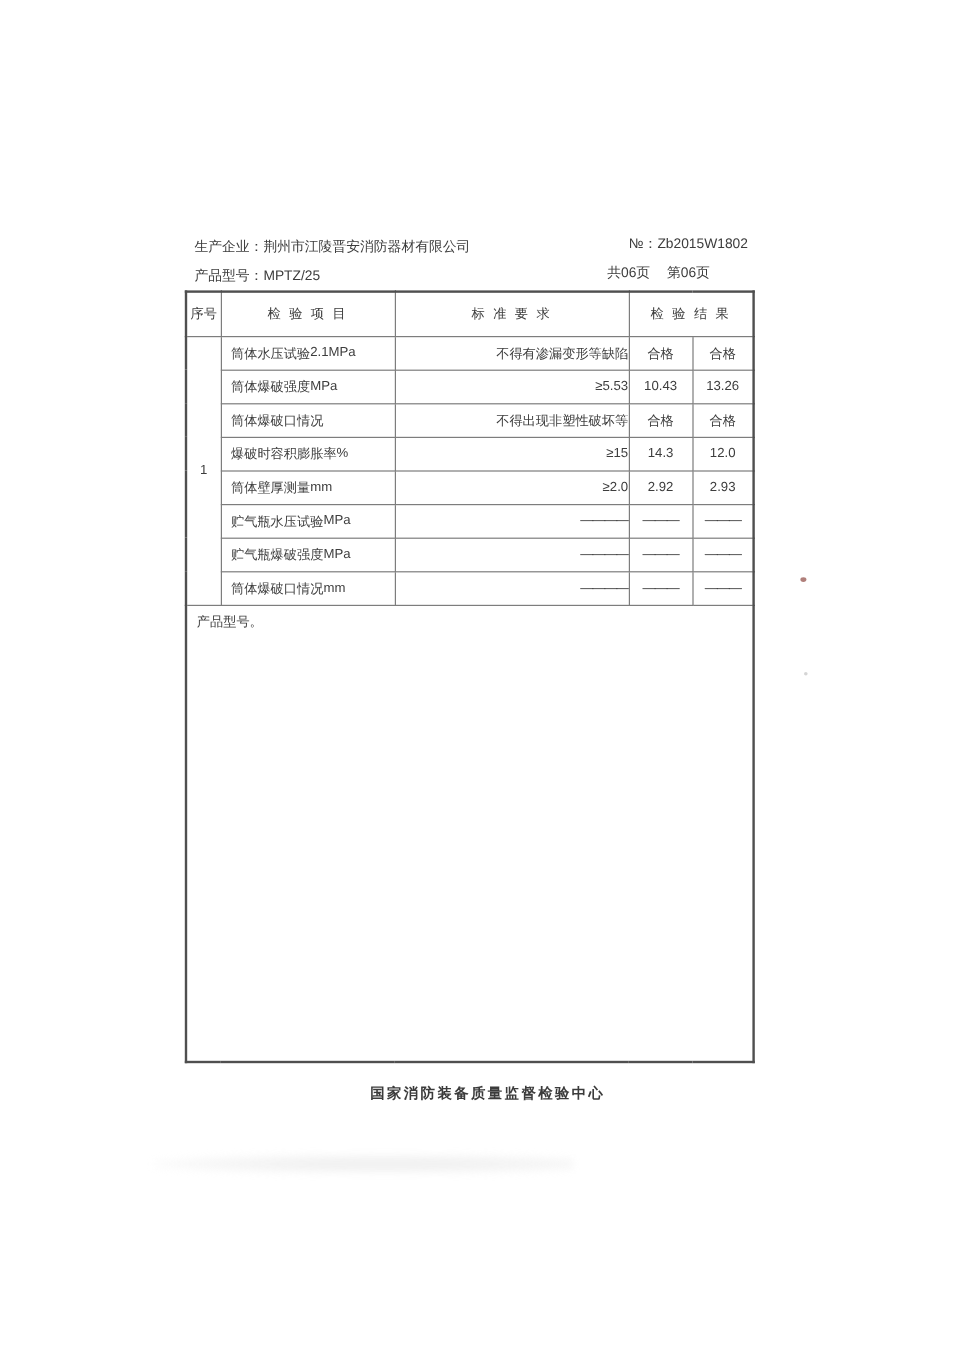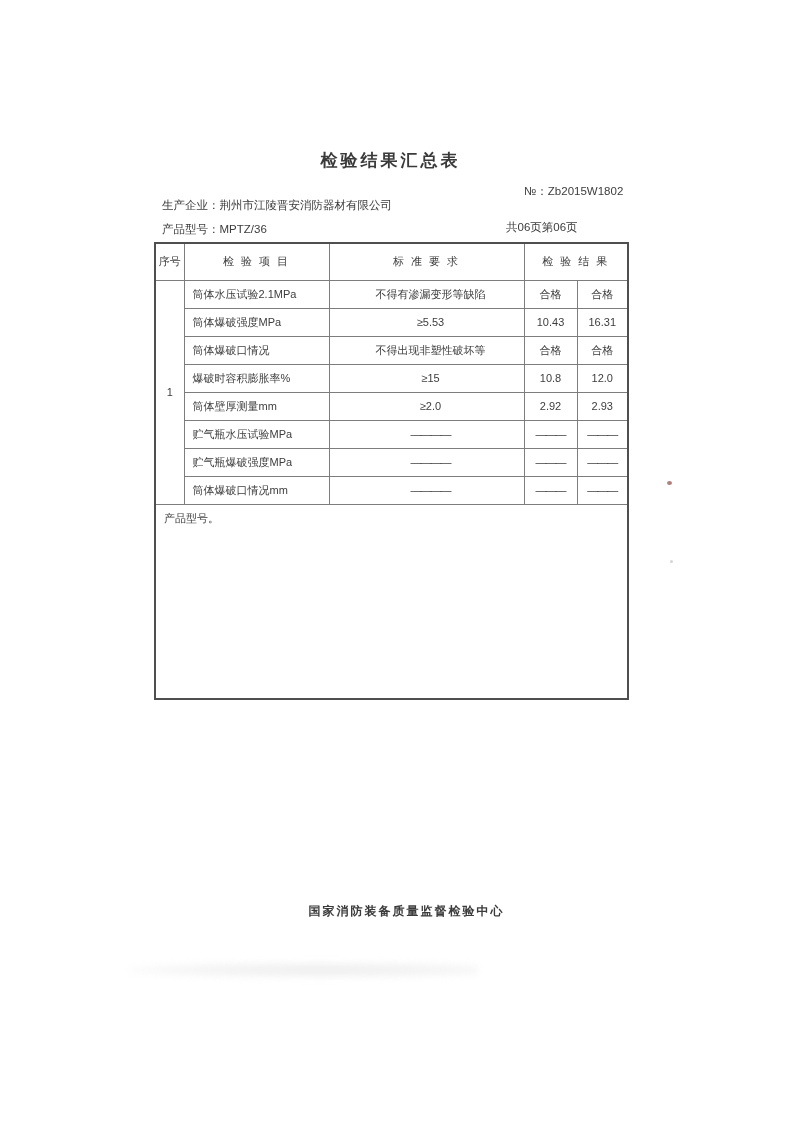--- a/index.html
+++ b/index.html
@@ -20,31 +20,31 @@
     position:absolute;
     left:154px;top:149px;width:473px;
     text-align:center;
     font-size:17px;
     font-weight:bold;
     letter-spacing:3px;
     color:#3a3a3a;
   }
   .info-line{ position:absolute; font-size:11.5px; color:#3c3c3c; white-space:nowrap; }
   .info-manufacturer{ left:162px; top:198px; }
-  .info-report-no{ left:524px; top:184px; }
+  .info-report-no{ left:524px; top:196px; }
   .info-model{ left:162px; top:222px; }
   .info-pages{ left:506px; top:220px; }
-  .info-pages span{ }
+  .info-pages span{ margin-right:14px; }
   .info-pages span:last-child{ margin-right:16px; }
 
   
   .result-table{
     position:absolute;
     left:154px; top:242px;
-    width:473px; height:458px;
+    width:473px; height:644px;
     border-collapse:collapse;
     table-layout:fixed;
     border:2px solid #4f4f4f;
   }
   .result-table th,
   .result-table td{
     border:1px solid #7d7d7d;
     font-size:11px;
     font-weight:normal;
     color:#3d3d3d;
@@ -53,21 +53,21 @@
   }
   .result-table thead tr{ height:37px; }
   .result-table tr.body-row{ height:28px; }
   th.h-index{ letter-spacing:0; font-size:11px; }
   th.h-wide{ letter-spacing:2px; }
   td.c-index{ text-align:center; vertical-align:middle; font-size:11px; }
   td.c-item .item-inner{
     display:flex; justify-content:flex-start; align-items:center;
     padding:0 7px 0 8px;
   }
-  td.c-std{ text-align:center; padding-left:8px; }
+  td.c-std{ text-align:right; padding-left:8px; }
   td.c-res{ text-align:center; }
   td.c-blank{
     vertical-align:top; text-align:left;
     padding:6px 8px;
   }
   .dash{ letter-spacing:-1px; color:#4a4a4a; }
 
   
   .doc-footer{
     position:absolute;
@@ -95,32 +95,31 @@
     width:350px; height:16px;
     background:radial-gradient(ellipse at 55% 50%, #e6e6e6 0%, #f3f3f3 55%, rgba(255,255,255,0) 80%);
     opacity:0.7; filter:blur(3px);
   }
 </style>
 </head>
 <body>
 
 <div id="doc">
 
-  <div class="doc-title">检验结果汇总表</div>
 
   <div class="info-line info-manufacturer">
     <span>生产企业：</span><span>荆州市江陵晋安消防器材有限公司</span>
   </div>
 
   <div class="info-line info-report-no">
     <span>№：</span><span>Zb2015W1802</span>
   </div>
 
   <div class="info-line info-model">
-    <span>产品型号：</span><span>MPTZ/36</span>
+    <span>产品型号：</span><span>MPTZ/25</span>
   </div>
 
   <div class="info-line info-pages">
     <span>共06页</span><span>第06页</span>
   </div>
 
   <table class="result-table">
     <colgroup>
       <col style="width:29px">
         <col style="width:145px">
@@ -151,42 +150,42 @@
       </tr>
       <tr class="body-row">
         <td class="c-item">
             <div class="item-inner">
               <span>筒体爆破强度</span>
               <span>MPa</span>
             </div>
           </td>
         <td class="c-std">≥5.53</td>
         <td class="c-res">10.43</td>
-        <td class="c-res">16.31</td>
+        <td class="c-res">13.26</td>
       </tr>
       <tr class="body-row">
         <td class="c-item">
             <div class="item-inner">
               <span>筒体爆破口情况</span>
               <span></span>
             </div>
           </td>
         <td class="c-std">不得出现非塑性破坏等</td>
         <td class="c-res">合格</td>
         <td class="c-res">合格</td>
       </tr>
       <tr class="body-row">
         <td class="c-item">
             <div class="item-inner">
               <span>爆破时容积膨胀率</span>
               <span>%</span>
             </div>
           </td>
         <td class="c-std">≥15</td>
-        <td class="c-res">10.8</td>
+        <td class="c-res">14.3</td>
         <td class="c-res">12.0</td>
       </tr>
       <tr class="body-row">
         <td class="c-item">
             <div class="item-inner">
               <span>筒体壁厚测量</span>
               <span>mm</span>
             </div>
           </td>
         <td class="c-std">≥2.0</td>

